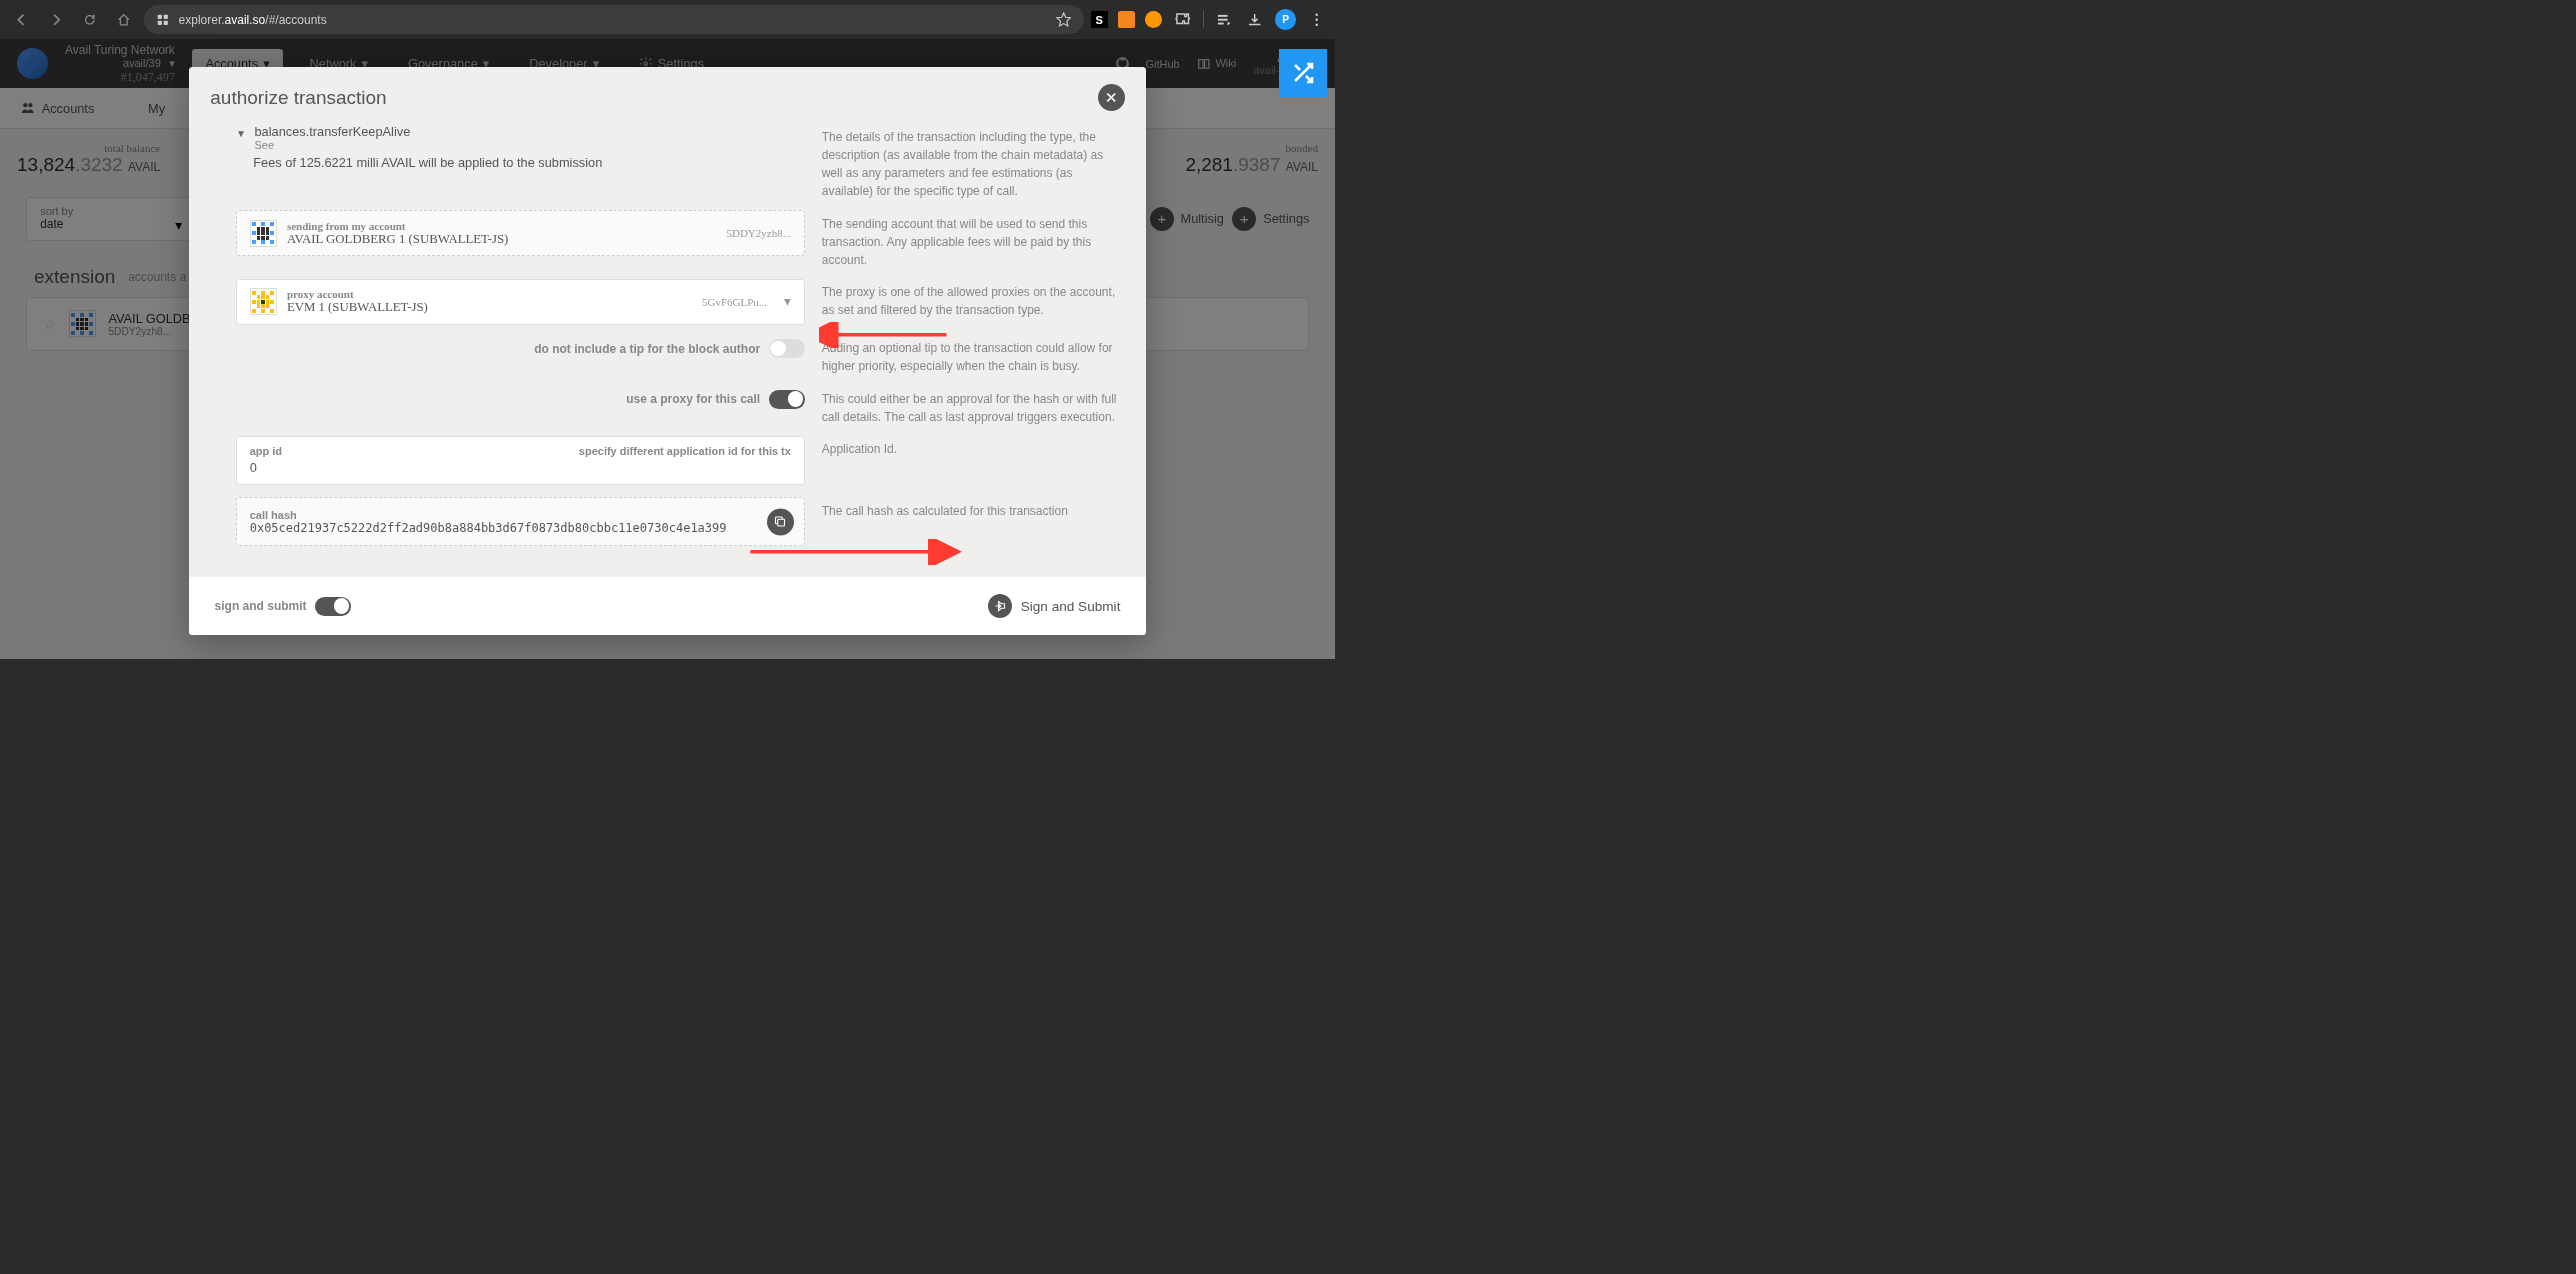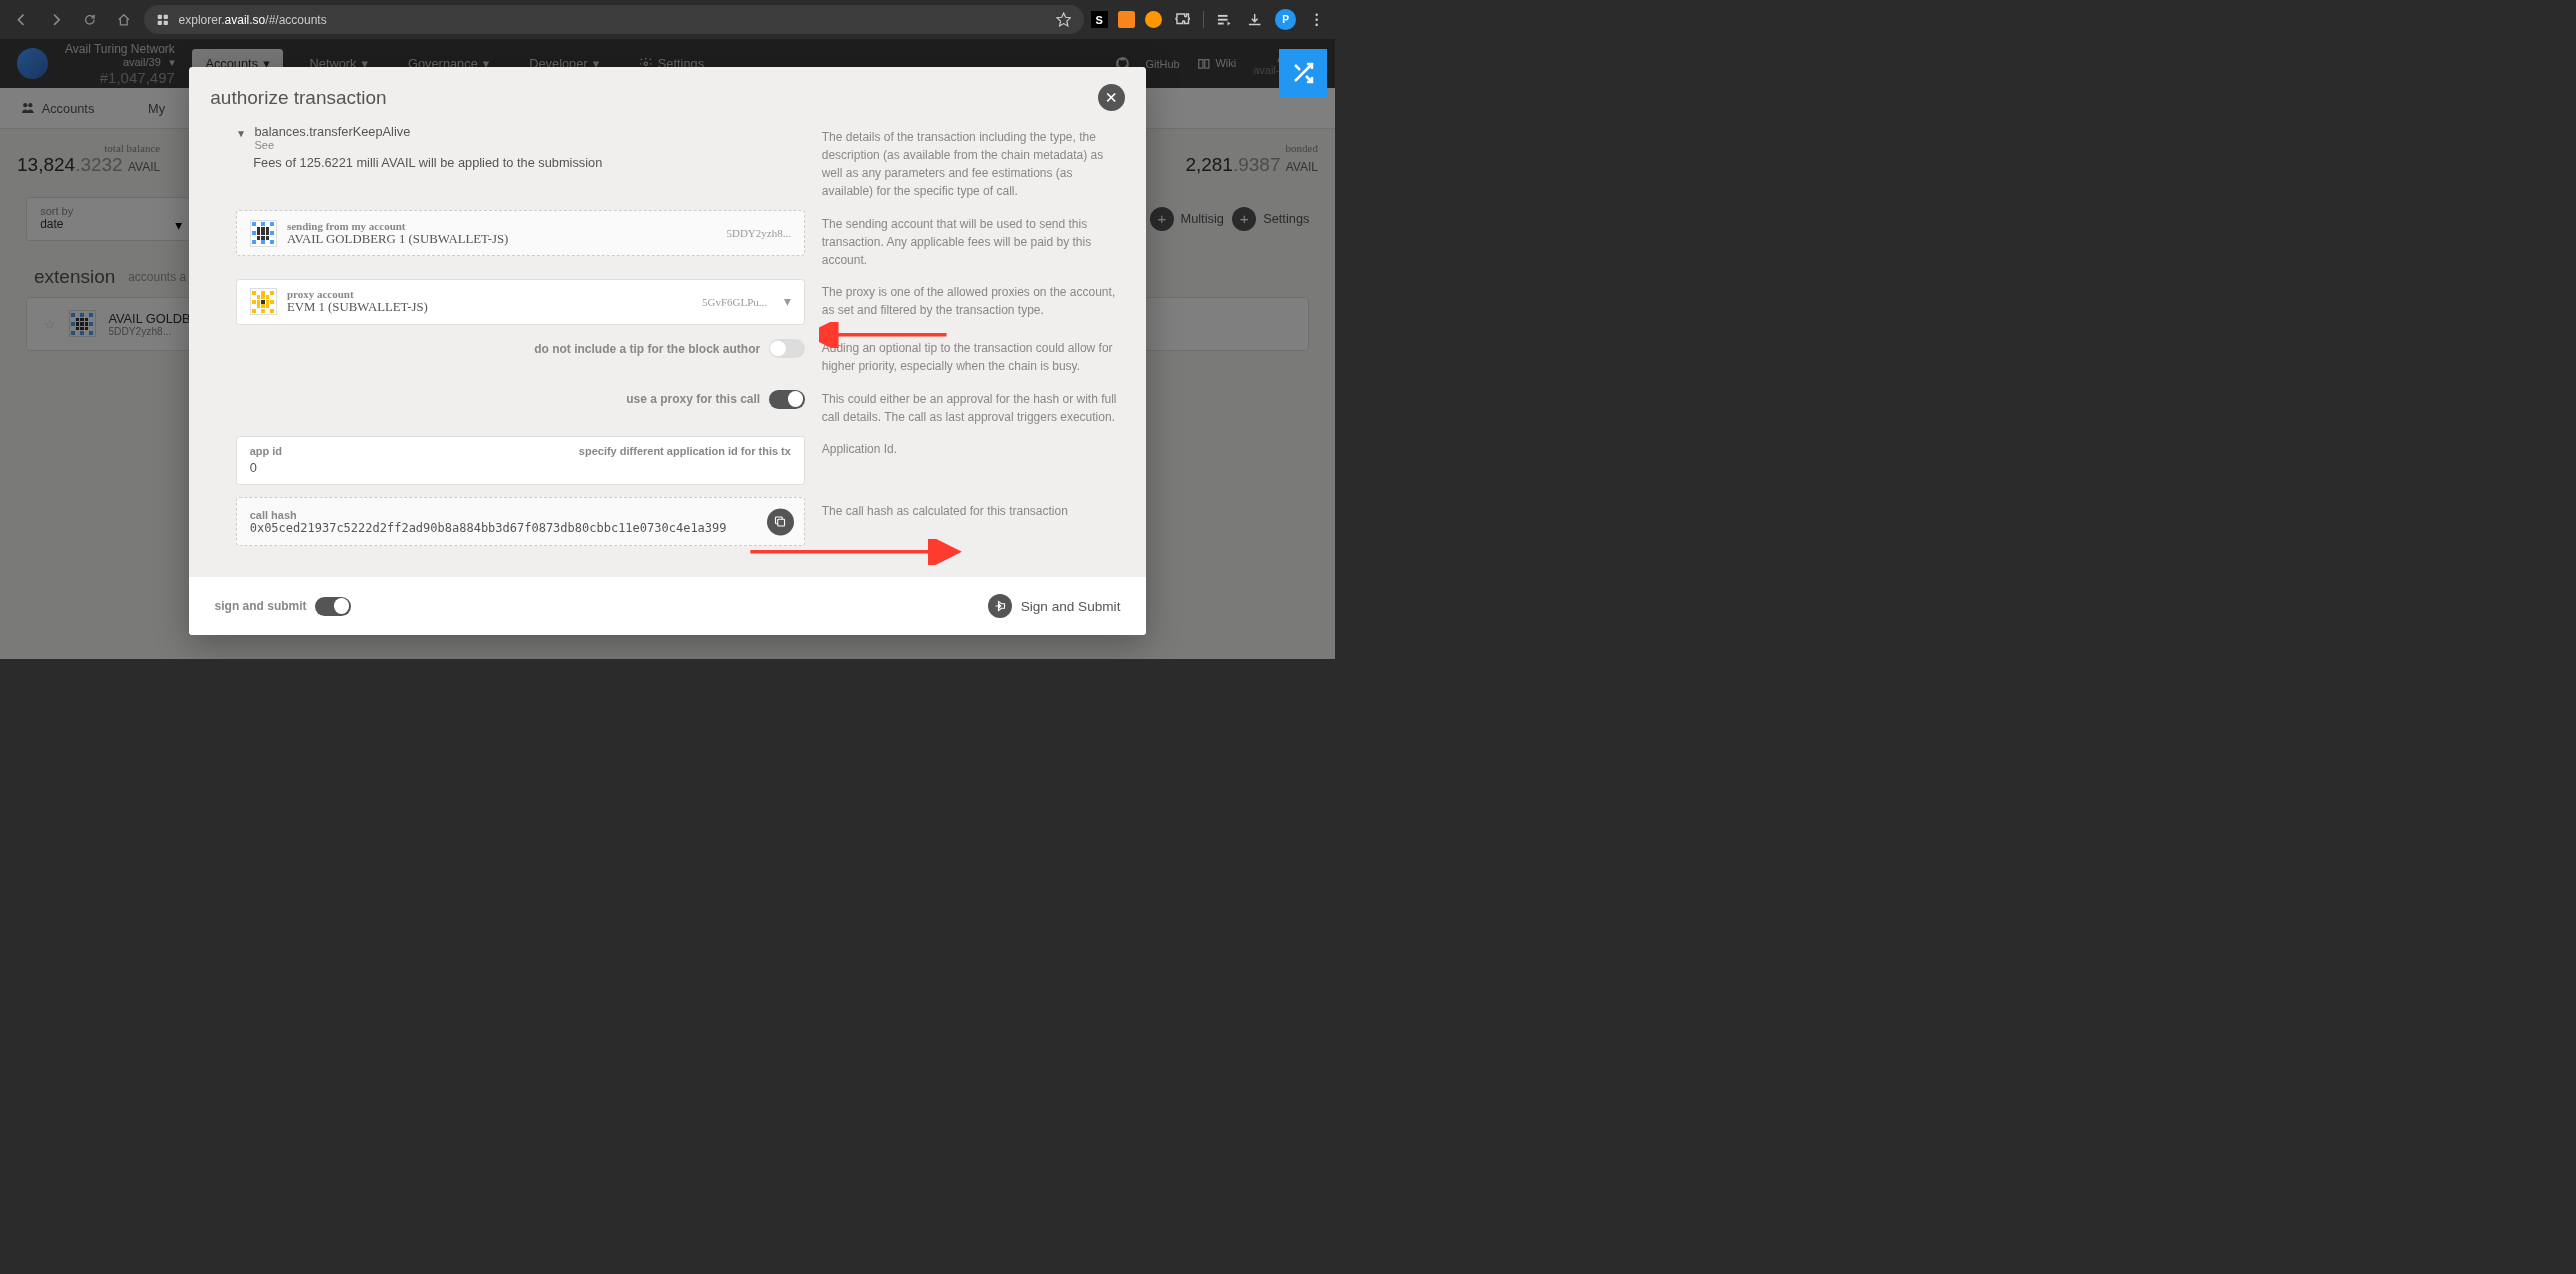--- a/index.html
+++ b/index.html
@@ -18,21 +18,21 @@
     .ext-icon-p { width: 17px; height: 17px; background: #ff9800; border-radius: 50%; }
     .profile-icon { width: 20.5px; height: 20.5px; background: #2196f3; border-radius: 50%; display: flex; align-items: center; justify-content: center; color: #fff; font-size: 10.2px; font-weight: bold; }
     
     
     .page-bg { position: absolute; top: 39px; left: 0; right: 0; bottom: 0; background: #f5f4f3; }
     .top-nav { background: #3d3d3d; height: 49px; display: flex; align-items: center; padding: 0 17px; justify-content: space-between; color: #ccc; }
     .nav-left { display: flex; align-items: center; gap: 17px; }
     .logo-circle { width: 31px; height: 31px; border-radius: 50%; background: linear-gradient(135deg, #4a9eff, #2d6bc7); }
     .network-info { font-size: 11px; color: #ccc; }
     .network-name { font-size: 12px; }
-    .block-num { font-size: 15px; color: #999; text-align: right; }
+    .block-num { font-size: 12px; color: #999; text-align: right; font-family: Liberation Serif, serif; }
     .nav-tabs { display: flex; gap: 12.8px; }
     .nav-tab { padding: 6.8px 13.6px; color: #ccc; font-size: 12.8px; display: flex; align-items: center; gap: 5.1px; }
     .nav-tab.active { background: #eee; color: #333; border-radius: 3.4px; }
     .nav-right { display: flex; gap: 17px; align-items: center; font-size: 11px; }
     
     .breadcrumb-bar { background: #fff; height: 41px; display: flex; align-items: center; border-bottom: 0.9px solid #e0e0e0; }
     .breadcrumb-item { padding: 0 21.3px; color: #555; font-size: 12.8px; display: flex; align-items: center; gap: 6.8px; }
     
     .balance-bar { display: flex; padding: 12.8px 17px; gap: 34px; justify-content: space-between; }
     .balance-item { text-align: right; }

